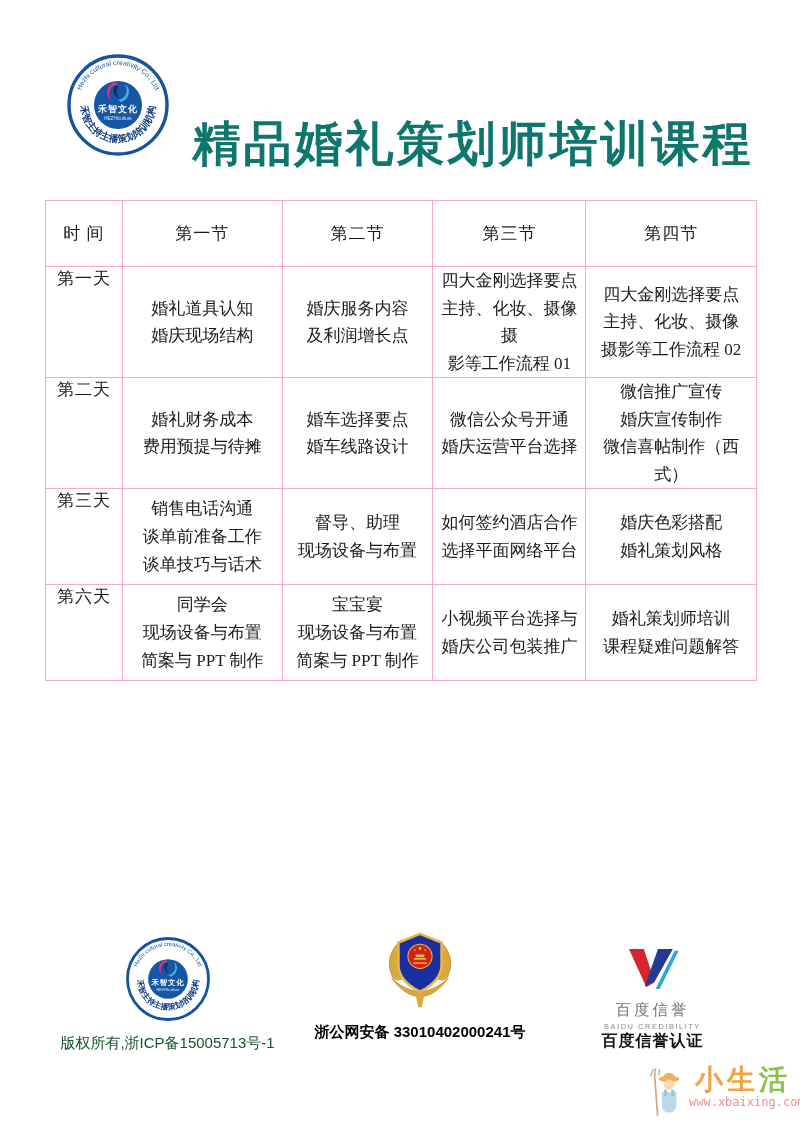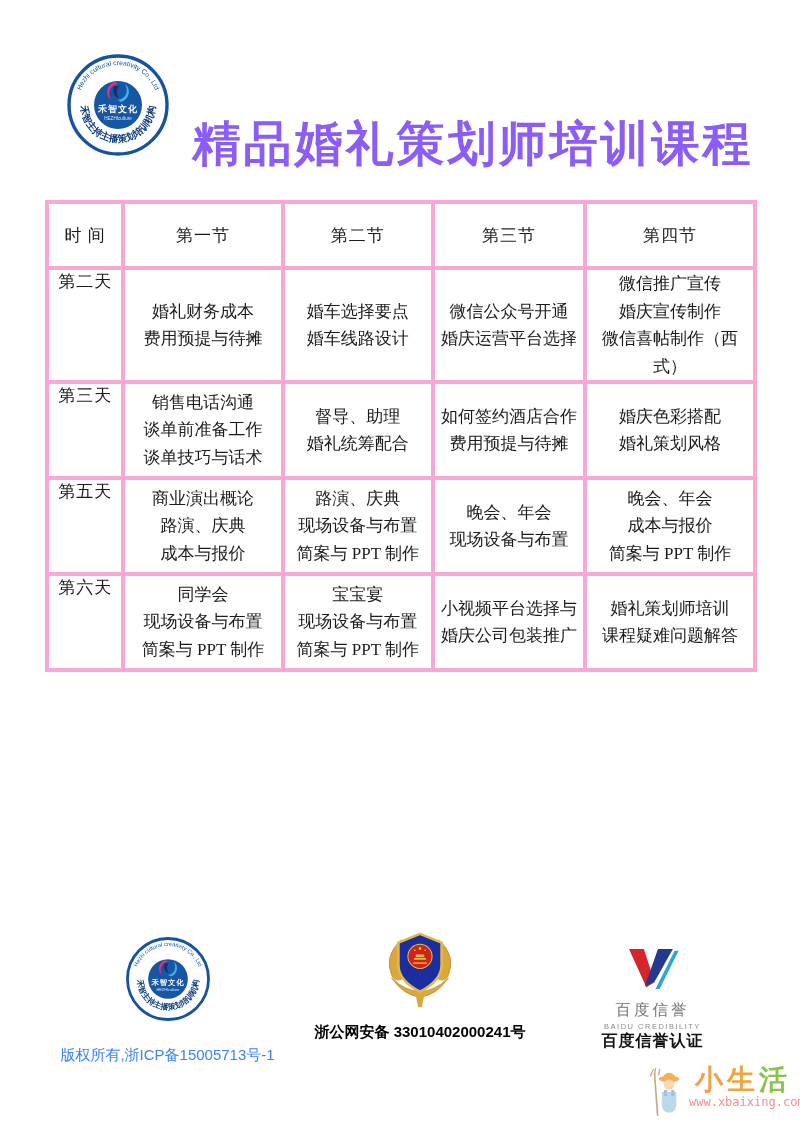--- a/index.html
+++ b/index.html
@@ -9,46 +9,46 @@
     font-family:"Liberation Serif","DejaVu Serif",serif;
     color:#1c1c1c;
   }
 
   
   .logo-box { position:absolute; }
   .logo-header { left:66px; top:53px; width:104px; height:104px; }
   .page-title {
     position:absolute; left:183px; top:80px; width:580px;
     font-size:48px; font-weight:bold; letter-spacing:3px;
-    text-align:center; color:#8b5cf6; white-space:nowrap;
+    text-align:center; color:#0f766e; white-space:nowrap;
   }
 
   
   table.schedule {
     position:absolute; left:45px; top:200px; width:712px;
     border-collapse:collapse; table-layout:fixed;
     font-size:17px; color:#1b1b1b;
   }
   table.schedule th, table.schedule td {
-    border:4px solid #f9a8d4; text-align:center; padding:0 4px;
+    border:1px solid #f9a8d4; text-align:center; padding:0 4px;
   }
   table.schedule thead tr { height:66px; }
   table.schedule tbody tr { height:96px; }
   th.hdr { font-weight:normal; letter-spacing:1px; }
   td.day { vertical-align:top; padding-top:24px; letter-spacing:1px; }
   td.cell { vertical-align:middle; white-space:pre-line; line-height:1.62; }
   col.c0{width:10.8%} col.c1{width:22.5%} col.c2{width:21.2%} col.c3{width:21.5%} col.c4{width:24%}
 
   
   .foot-col { position:absolute; display:flex; flex-direction:column; align-items:center;
               font-family:"Liberation Sans","DejaVu Sans",sans-serif; }
   .foot-left  { left:55px;  top:936px; width:225px; }
   .foot-mid   { left:300px; top:927px; width:240px; }
   .foot-right { left:585px; top:944px; width:135px; }
-  .copyright-text { margin-top:24px; font-size:15px; color:#3b82f6; white-space:nowrap; }
+  .copyright-text { margin-top:12px; font-size:15px; color:#14532d; white-space:nowrap; }
   .police-text { margin-top:14px; font-size:15px; font-weight:bold; color:#000; white-space:nowrap; }
   .baidu-cn { margin-top:6px; font-size:15.5px; letter-spacing:3px; color:#737373; }
   .baidu-en { margin-top:1px; font-size:7.5px; letter-spacing:1.5px; color:#8a8a8a;text-align:center; }
   .baidu-cert { font-size:16px; font-weight:bold; color:#111; letter-spacing:1px; }
 
   
   .watermark { position:absolute; left:648px; top:1064px; width:150px; height:58px;
                font-family:"Liberation Sans","DejaVu Sans",sans-serif; }
   .wm-figure { position:absolute; left:0; top:3px; }
   .wm-text { position:absolute; left:41px; top:0; width:108px; text-align:center; }
@@ -98,56 +98,55 @@
       <tr>
         <th class="hdr">时 间</th>
         <th class="hdr">第一节</th>
         <th class="hdr">第二节</th>
         <th class="hdr">第三节</th>
         <th class="hdr">第四节</th>
       </tr>
     </thead>
     <tbody>
       <tr>
+        <td class="day">第一天</td>
+        <td class="cell">婚礼道具认知
+婚庆现场结构</td>
+        <td class="cell">婚庆服务内容
+及利润增长点</td>
+        <td class="cell">四大金刚选择要点
+主持、化妆、摄像摄
+影等工作流程 01</td>
+        <td class="cell">四大金刚选择要点
+主持、化妆、摄像
+摄影等工作流程 02</td>
+      </tr>
+      <tr>
         <td class="day">第二天</td>
         <td class="cell">婚礼财务成本
 费用预提与待摊</td>
         <td class="cell">婚车选择要点
 婚车线路设计</td>
         <td class="cell">微信公众号开通
 婚庆运营平台选择</td>
         <td class="cell">微信推广宣传
 婚庆宣传制作
 微信喜帖制作（西式）</td>
       </tr>
       <tr>
         <td class="day">第三天</td>
         <td class="cell">销售电话沟通
 谈单前准备工作
 谈单技巧与话术</td>
         <td class="cell">督导、助理
-婚礼统筹配合</td>
+现场设备与布置</td>
         <td class="cell">如何签约酒店合作
-费用预提与待摊</td>
+选择平面网络平台</td>
         <td class="cell">婚庆色彩搭配
 婚礼策划风格</td>
-      </tr>
-      <tr>
-        <td class="day">第五天</td>
-        <td class="cell">商业演出概论
-路演、庆典
-成本与报价</td>
-        <td class="cell">路演、庆典
-现场设备与布置
-简案与 PPT 制作</td>
-        <td class="cell">晚会、年会
-现场设备与布置</td>
-        <td class="cell">晚会、年会
-成本与报价
-简案与 PPT 制作</td>
       </tr>
       <tr>
         <td class="day">第六天</td>
         <td class="cell">同学会
 现场设备与布置
 简案与 PPT 制作</td>
         <td class="cell">宝宝宴
 现场设备与布置
 简案与 PPT 制作</td>
         <td class="cell">小视频平台选择与

